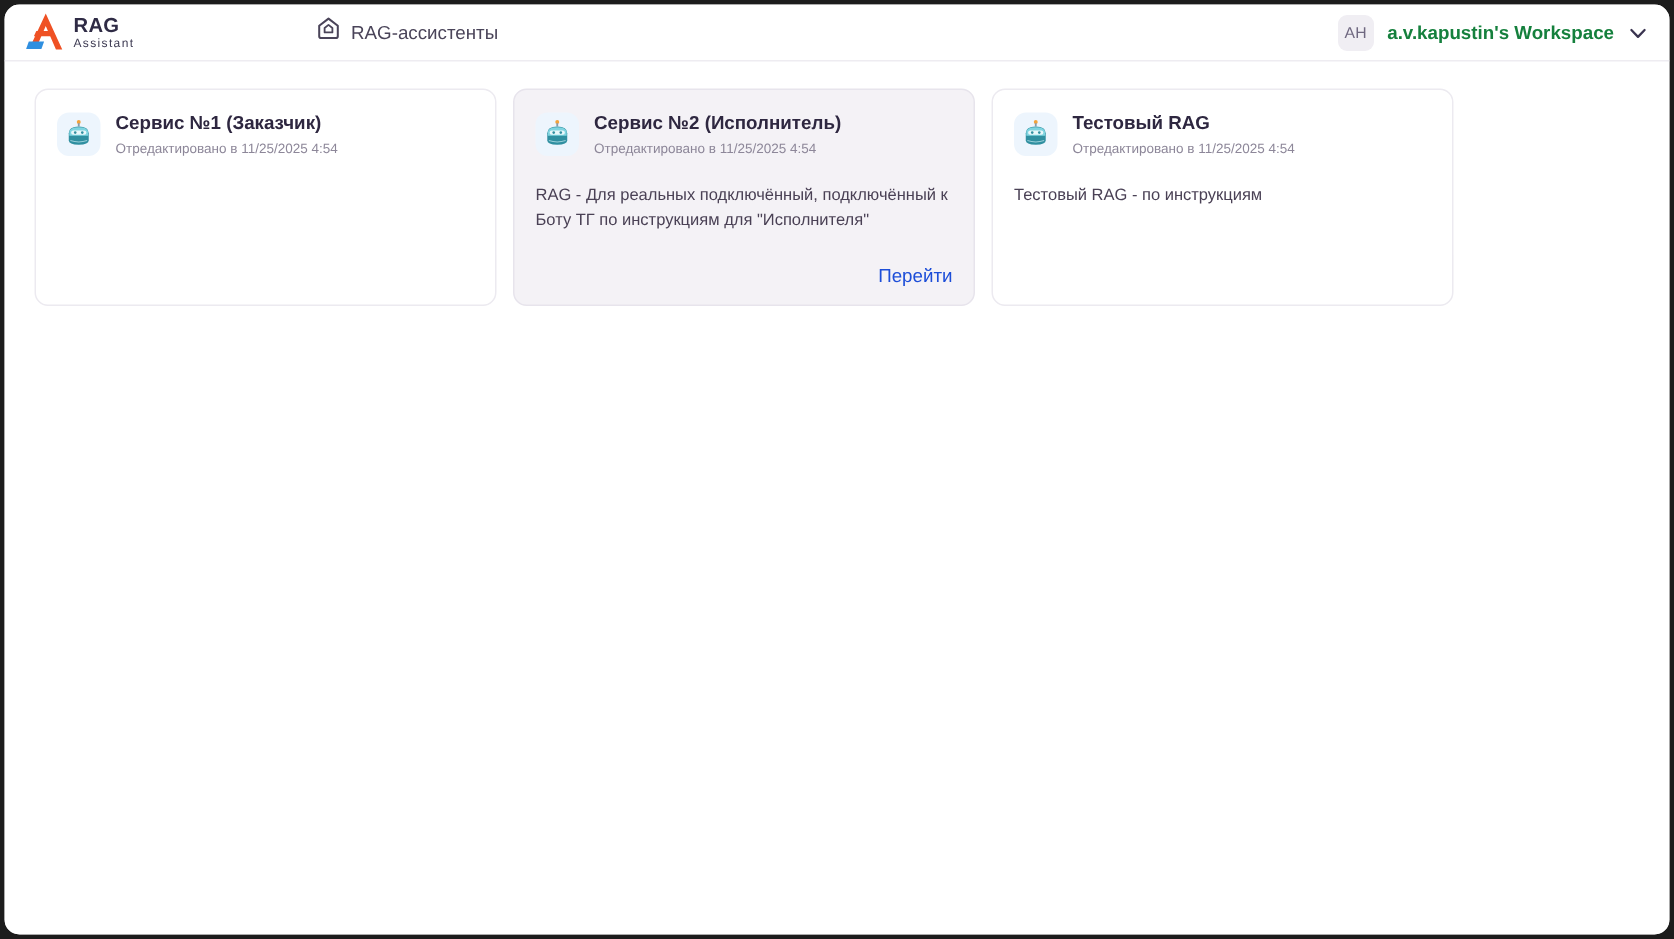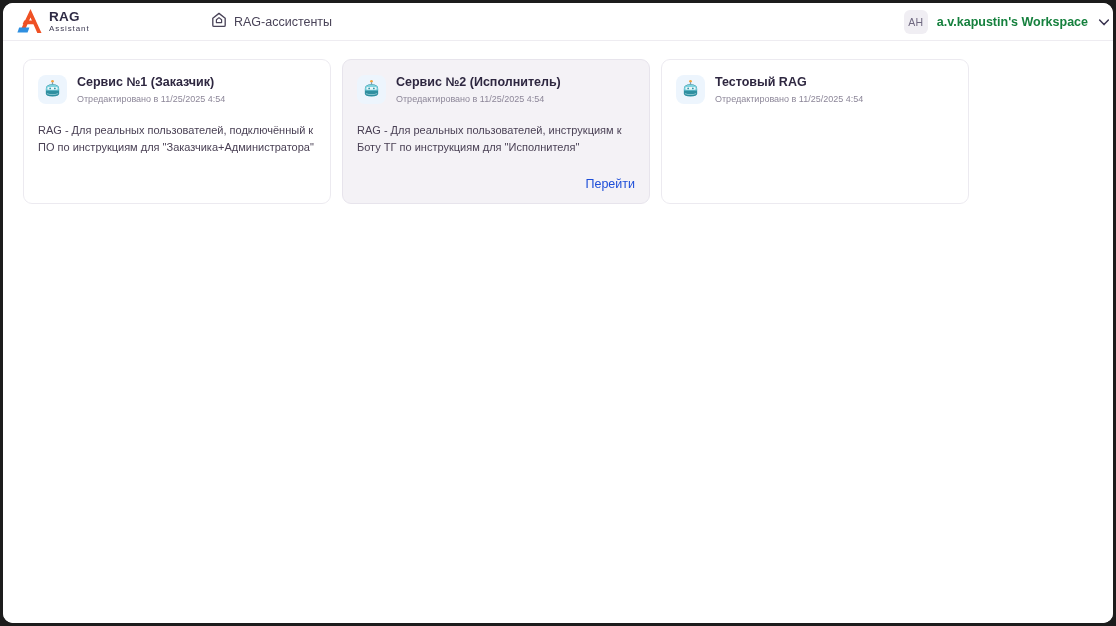--- a/index.html
+++ b/index.html
@@ -73,21 +73,21 @@
     margin-left: 84px;
     cursor: pointer;
   }
   #nav-assistants .nav-label {
     font-size: 12.5px;
     color: #4a4459;
   }
 
   #user-area {
     position: absolute;
-    right: 2px;
+    right: 14px;
     top: 0;
     height: 38px;
     display: flex;
     align-items: center;
     gap: 9px;
     cursor: pointer;
   }
   #avatar {
     width: 24px; height: 24px;
     border-radius: 6px;
@@ -258,21 +258,20 @@
           <circle cx="9.3" cy="10.75" r="1.0" fill="#2f8fa0"></circle>
           <circle cx="14.7" cy="10.75" r="1.0" fill="#2f8fa0"></circle>
           <path d="M5.6 16.4 Q12 18.6 18.4 16.4 L18.4 17.2 Q12 19.4 5.6 17.2 Z" fill="#bfe6ec" opacity="0.75"></path>
         </svg>
       </div>
       <div class="card-heading">
         <div class="card-title">Сервис №1 (Заказчик)</div>
         <div class="card-date">Отредактировано в 11/25/2025 4:54</div>
       </div>
     </div>
-    <div class="card-desc">RAG - Для реальных пользователей, подключённый к ПО по инструкциям для "Заказчика+Администратора"</div>
     <div class="card-action hidden">Перейти</div>
   </div>
         <div class="card hovered">
     <div class="card-head">
       <div class="bot-badge">
         <svg width="21" height="21" viewBox="0 0 24 24" xmlns="http://www.w3.org/2000/svg">
           <circle cx="12" cy="2.6" r="1.5" fill="#f2a33c"></circle>
           <rect x="11.3" y="3.6" width="1.4" height="2.4" fill="#8a9aa8"></rect>
           <path d="M4.4 11.2 Q4.4 6 12 6 Q19.6 6 19.6 11.2 L19.6 16.6 Q19.6 20 12 20 Q4.4 20 4.4 16.6 Z" fill="#2f8fa0"></path>
           <path d="M4.8 10.6 Q4.8 6.6 12 6.6 Q19.2 6.6 19.2 10.6 L19.2 13.2 L4.8 13.2 Z" fill="#7fd4e0"></path>
@@ -280,21 +279,21 @@
           <circle cx="9.3" cy="10.75" r="1.0" fill="#2f8fa0"></circle>
           <circle cx="14.7" cy="10.75" r="1.0" fill="#2f8fa0"></circle>
           <path d="M5.6 16.4 Q12 18.6 18.4 16.4 L18.4 17.2 Q12 19.4 5.6 17.2 Z" fill="#bfe6ec" opacity="0.75"></path>
         </svg>
       </div>
       <div class="card-heading">
         <div class="card-title">Сервис №2 (Исполнитель)</div>
         <div class="card-date">Отредактировано в 11/25/2025 4:54</div>
       </div>
     </div>
-    <div class="card-desc">RAG - Для реальных пользователей, инструкциям к Боту ТГ по инструкциям для "Исполнителя"</div>
+    <div class="card-desc">RAG - Для реальных подключённый, подключённый к Боту ТГ по инструкциям для "Исполнителя"</div>
     <div class="card-action">Перейти</div>
   </div>
         <div class="card">
     <div class="card-head">
       <div class="bot-badge">
         <svg width="21" height="21" viewBox="0 0 24 24" xmlns="http://www.w3.org/2000/svg">
           <circle cx="12" cy="2.6" r="1.5" fill="#f2a33c"></circle>
           <rect x="11.3" y="3.6" width="1.4" height="2.4" fill="#8a9aa8"></rect>
           <path d="M4.4 11.2 Q4.4 6 12 6 Q19.6 6 19.6 11.2 L19.6 16.6 Q19.6 20 12 20 Q4.4 20 4.4 16.6 Z" fill="#2f8fa0"></path>
           <path d="M4.8 10.6 Q4.8 6.6 12 6.6 Q19.2 6.6 19.2 10.6 L19.2 13.2 L4.8 13.2 Z" fill="#7fd4e0"></path>
@@ -302,19 +301,20 @@
           <circle cx="9.3" cy="10.75" r="1.0" fill="#2f8fa0"></circle>
           <circle cx="14.7" cy="10.75" r="1.0" fill="#2f8fa0"></circle>
           <path d="M5.6 16.4 Q12 18.6 18.4 16.4 L18.4 17.2 Q12 19.4 5.6 17.2 Z" fill="#bfe6ec" opacity="0.75"></path>
         </svg>
       </div>
       <div class="card-heading">
         <div class="card-title">Тестовый RAG</div>
         <div class="card-date">Отредактировано в 11/25/2025 4:54</div>
       </div>
     </div>
+    <div class="card-desc">Тестовый RAG - по инструкциям</div>
     <div class="card-action hidden">Перейти</div>
   </div>
       </div>
   </div>
 
 
 </div>
 
 </body></html>

